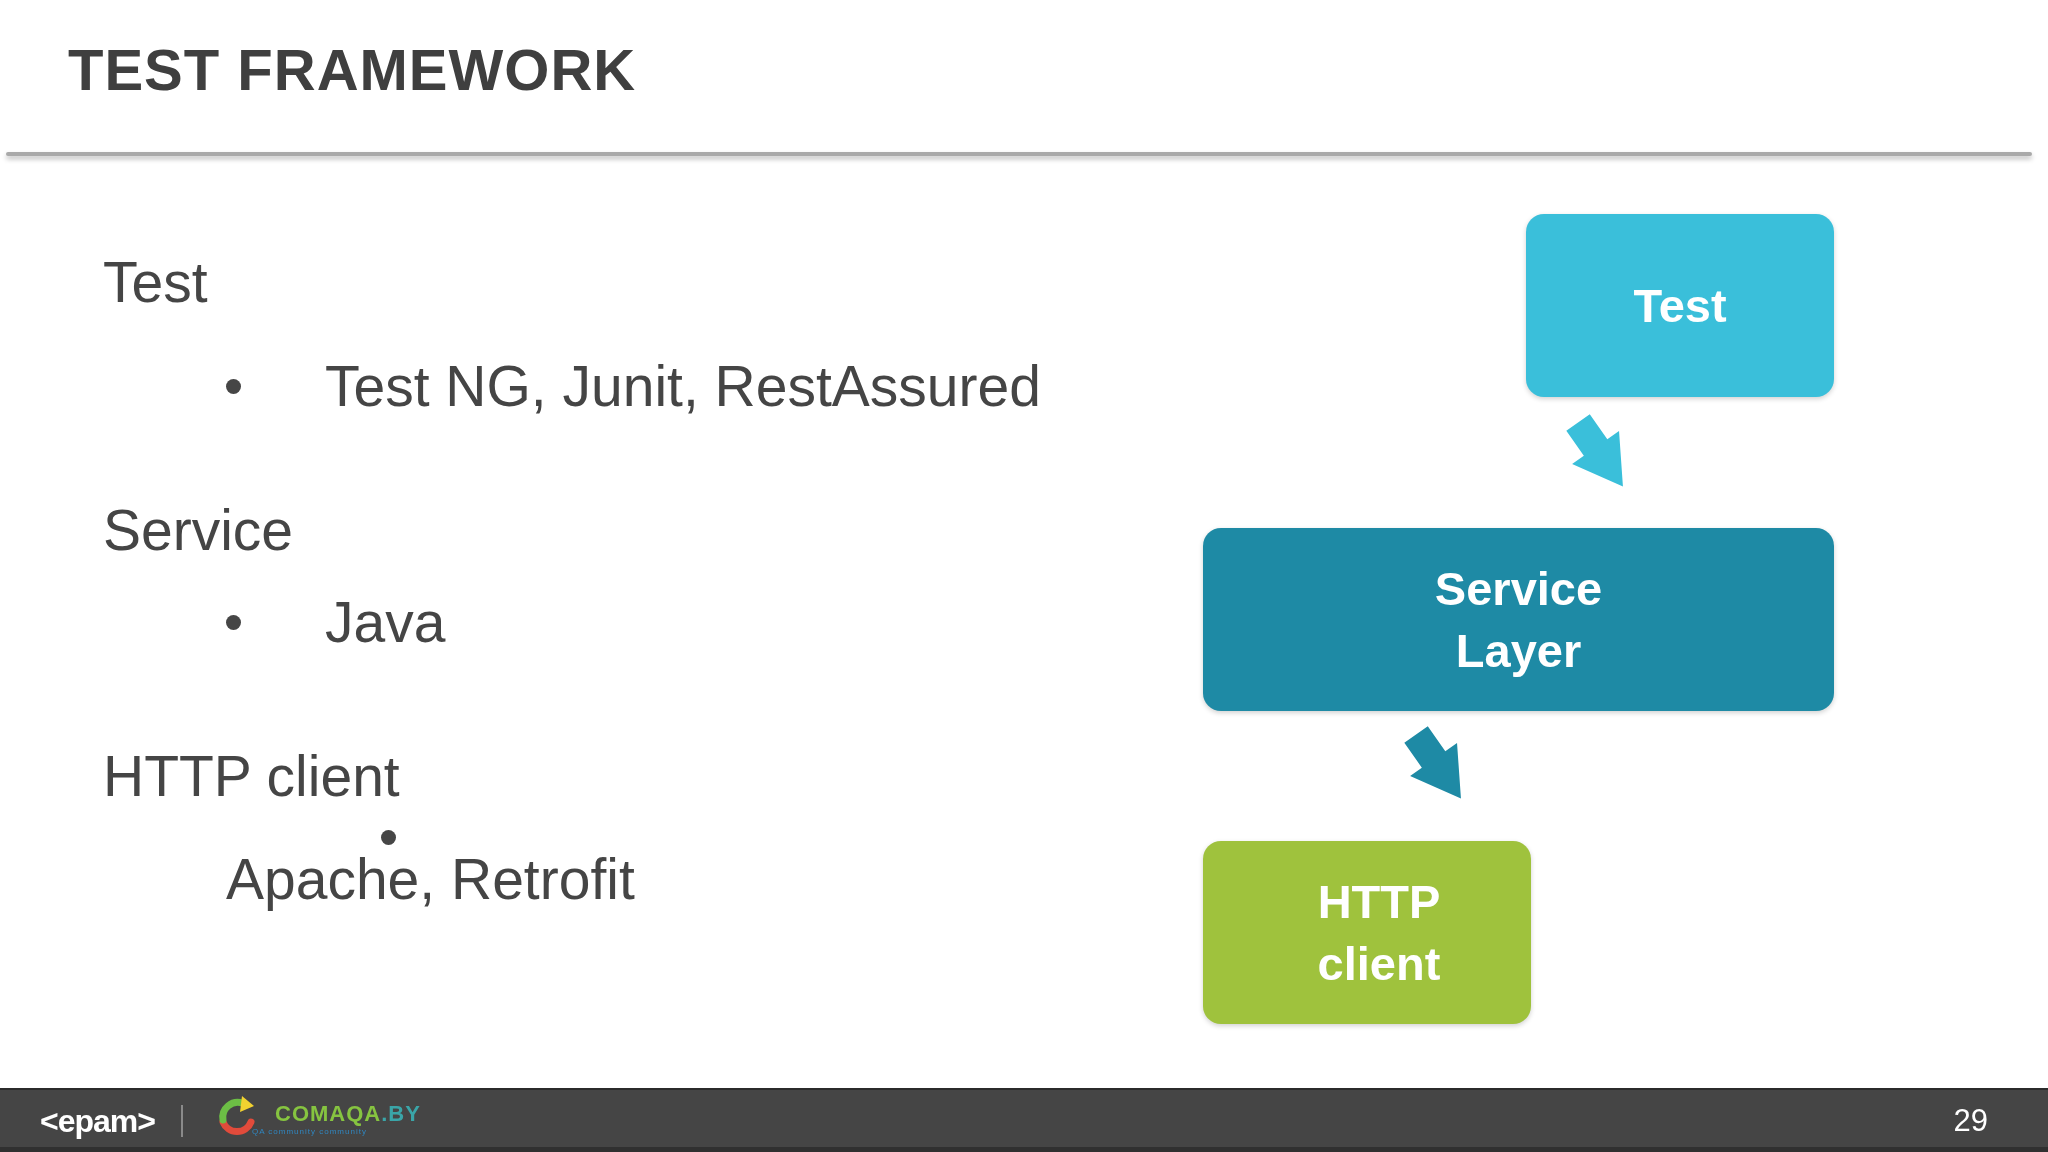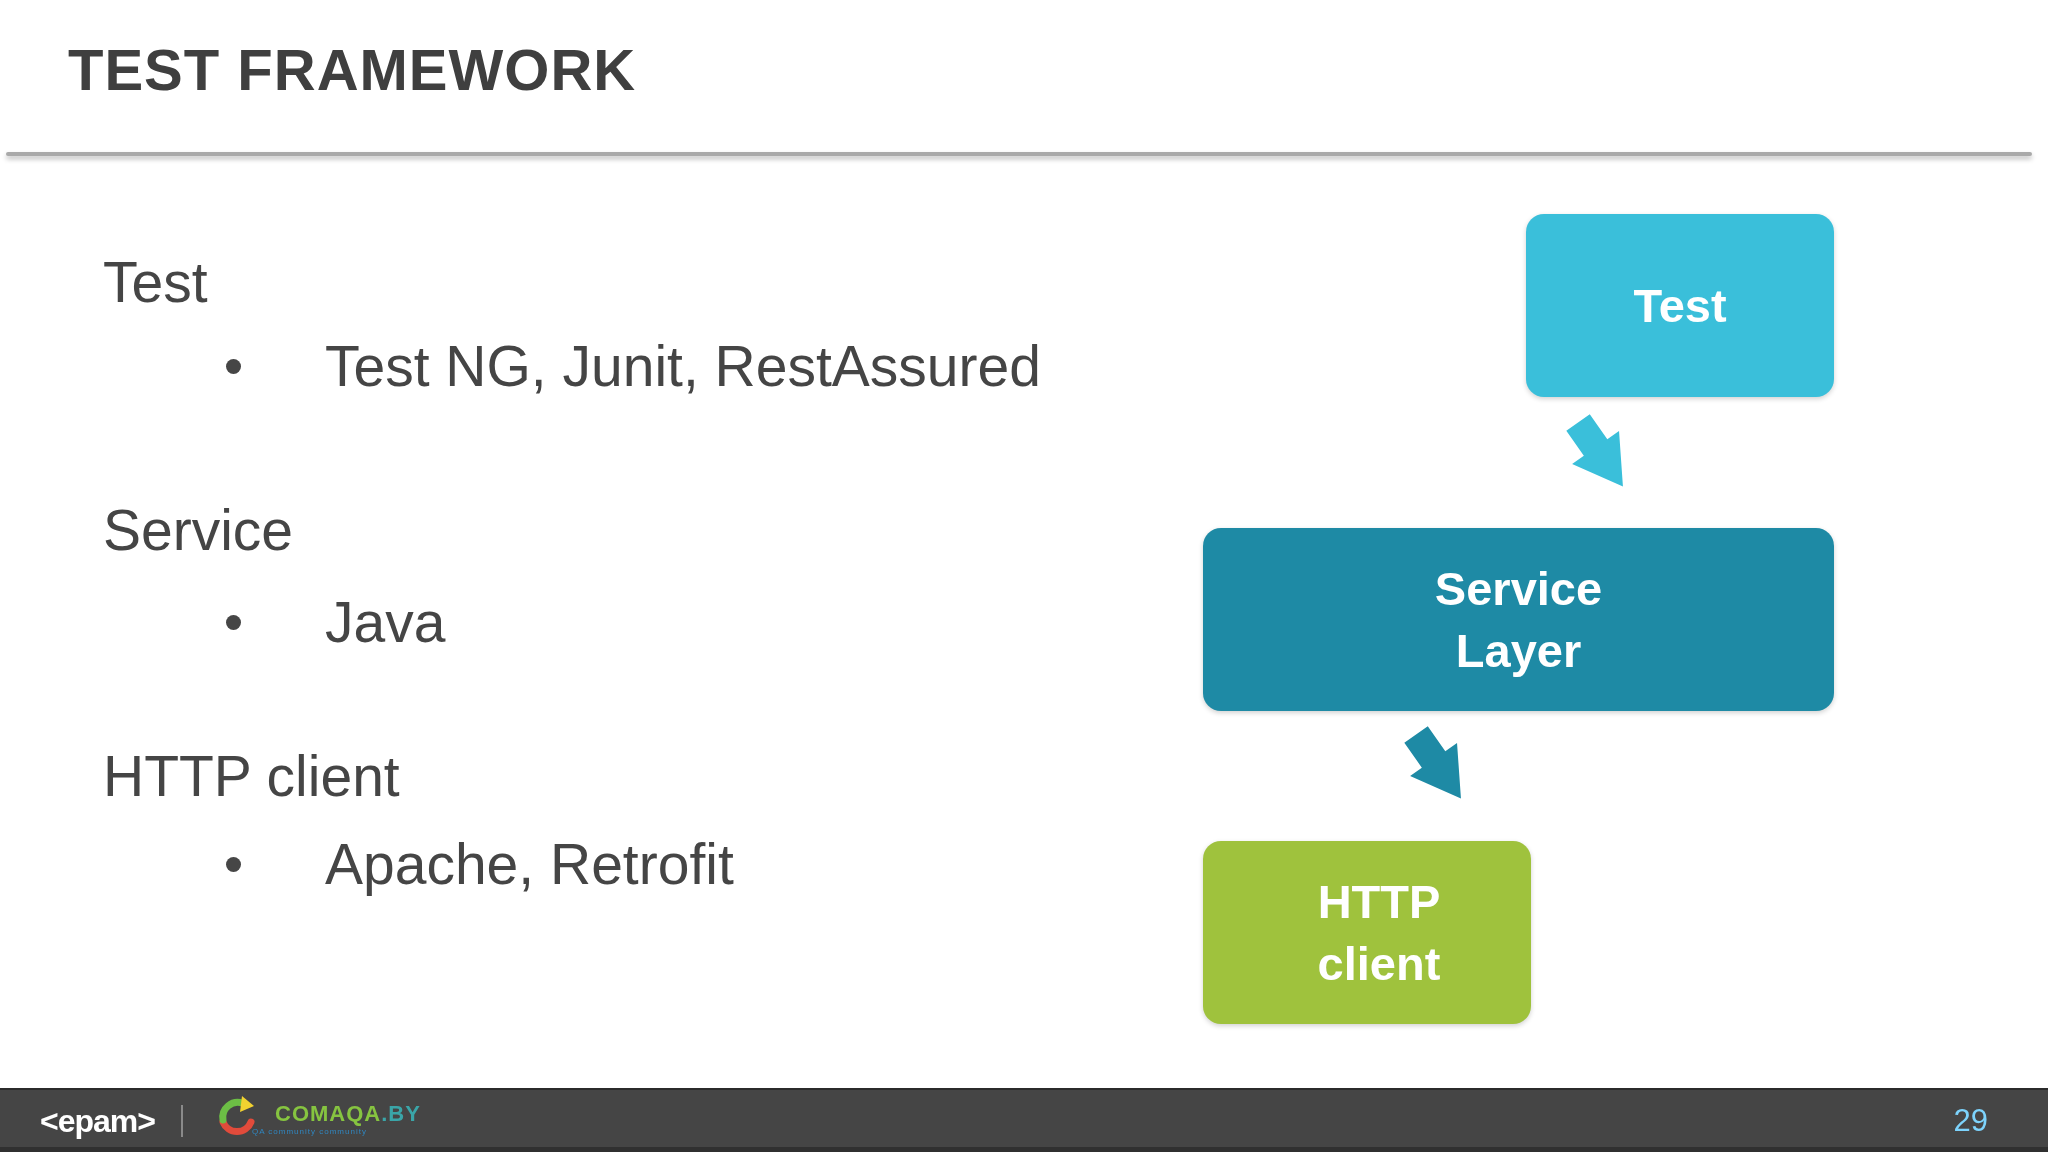--- a/index.html
+++ b/index.html
@@ -27,23 +27,23 @@
   .bullet-row{
     position:absolute;left:226px;display:flex;align-items:center;
   }
   .bullet-dot{
     width:15px;height:15px;border-radius:50%;background:#464646;
     margin-right:84px;flex:0 0 auto;
   }
   .bullet-text{
     font-size:57px;line-height:68px;color:#454545;white-space:nowrap;
   }
-  .h-test{top:248px;}   .b-test{top:332px;align-items:center;}
+  .h-test{top:248px;}   .b-test{top:352px;align-items:center;}
   .h-service{top:496px;}.b-service{top:588px;}
-  .h-http{top:742px;}   .b-http{top:830px;}
+  .h-http{top:742px;}   .b-http{top:830px;flex-direction:column;}
   
   .diagram-node{
     position:absolute;border-radius:18px;
     display:flex;flex-direction:column;justify-content:center;align-items:center;
     color:#ffffff;font-weight:bold;font-size:47px;line-height:62px;
     box-shadow:0 2px 5px rgba(0,0,0,0.18);
     text-align:center;
   }
   .node-test   {left:1526px;top:214px;width:308px;height:183px;}
   .node-service{left:1203px;top:528px;width:631px;height:183px;}
@@ -75,21 +75,21 @@
     letter-spacing:1px;white-space:nowrap;margin-left:32px;
   }
   .comaqa-name{color:#86c440;}
   .comaqa-suffix{color:#3aa5a8;}
   .comaqa-tagline{
     position:absolute;left:32px;top:29px;font-size:8px;letter-spacing:1px;
     color:#2f86c0;white-space:nowrap;
   }
   .page-number{
     position:absolute;right:60px;top:50%;transform:translateY(-50%);
-    color:#7dd3fc;font-size:31px;
+    color:#ffffff;font-size:31px;
   }
 </style>
 </head>
 <body>
 
 <div class="slide-title">TEST FRAMEWORK</div>
 <div class="header-divider"></div>
 
 <div class="outline-heading h-test">Test</div>
 <div class="bullet-row b-test">

